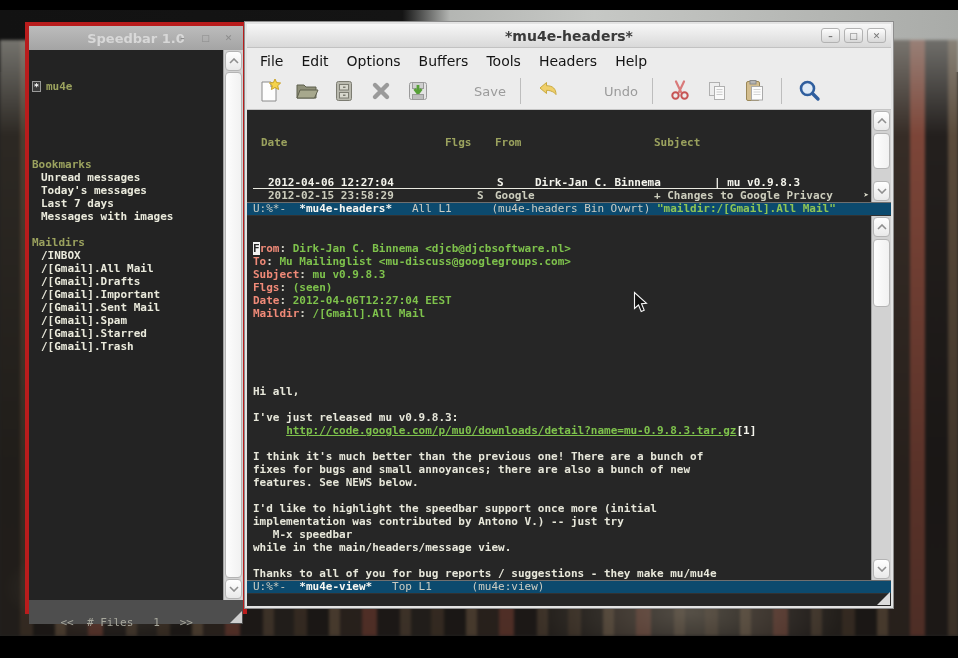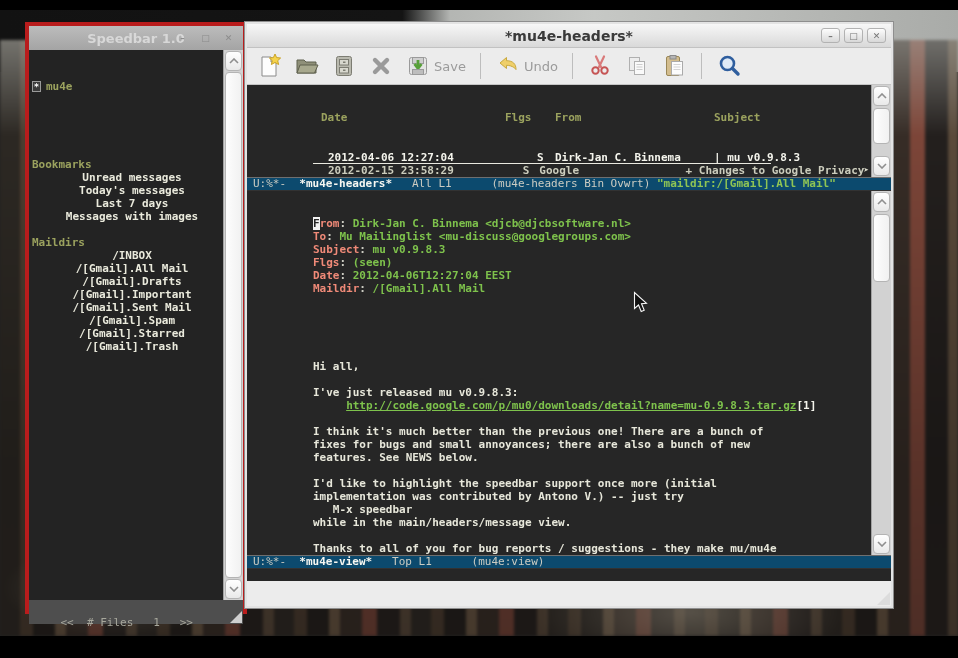--- a/index.html
+++ b/index.html
@@ -50,50 +50,50 @@
   .speedbar .titlebar { height:24px; background:linear-gradient(#bcbcbc,#a4a4a4); }
   .speedbar .win-title { color:#d8d8d8; }
   .sb-main { display:flex; height:550px; }
   .sb-content { flex:1; background:#232323; font-family:"DejaVu Sans Mono", monospace;
                 font-size:11px; font-weight:bold; line-height:13px; color:#e9e9db;
                 padding:4px 0 0 3px; white-space:pre; overflow:hidden; }
   .sb-root-line { display:flex; align-items:center; gap:5px; }
   .sb-expand { display:inline-block; width:9px; height:11px; border:1px solid #9a9a9a;
                background:#3a3a3a; color:#fff; font-size:9px; line-height:10px; text-align:center; }
   .sb-heading { color:#9ba25e; }
-  .sb-item { padding-left:9px; color:#eaeadc; cursor:default;text-align:center; }
+  .sb-item { padding-left:9px; color:#eaeadc; cursor:default; }
   .sb-status { height:24px; background:#4e4e4e; color:#a7a79c;
                font-family:"DejaVu Sans Mono", monospace; font-size:11px; line-height:15px;
                padding-left:5px; position:relative; white-space:pre; }
   .sb-status .grip { border-color:transparent transparent #cfcfcf transparent; border-width:0 0 12px 12px; }
 
   
   .mu4e { left:245px; top:22px; width:648px; height:586px; border:2px solid #e3e3e3;
           box-shadow:0 0 0 1px #8e8e8e; display:flex; flex-direction:column; }
   .mu4e .titlebar { height:24px; background:linear-gradient(#f7f7f7,#d9d9d9); border-bottom:1px solid #c2c2c2; }
   .mu4e .win-title { color:#3a3a3a; font-size:14px; }
 
   .menubar { height:25px; background:#ececec; display:flex; align-items:center; padding-left:4px; }
   .menu-item { font-size:14px; color:#141414; padding:2px 9px; cursor:default; }
 
   .toolbar { height:37px; background:#ececec; border-bottom:1px solid #c5c5c5;
              display:flex; align-items:center; padding-left:10px; gap:11px; }
   .tb { display:flex; align-items:center; gap:3px; }
-  .tb-label { font-size:13px; color:#9b9b9b; }
+  .tb-label { font-size:13px; color:#9b9b9b;margin-left:40px; }
   .tb-sep { width:1px; height:26px; background:#bdbdbd; margin:0 3px; }
 
   
   .pane { display:flex; background:#262626; }
   .pane-text { flex:1; position:relative; font-family:"DejaVu Sans Mono", monospace;
                font-size:11px; font-weight:bold; line-height:13px; color:#cccdbd;
-               white-space:pre; overflow:hidden; padding-left:22px;margin-left:44px; }
+               white-space:pre; overflow:hidden; padding-left:6px; }
   .headers-pane { height:92px; }
   .hdr-cols { height:14px; color:#9ba25e; display:flex; }
   .hdr-row { height:13px; display:flex; position:relative; }
-  .hdr-row.current { color:#f4f4ec; }
+  .hdr-row.current { color:#f4f4ec;gap:20px; }
   .hdr-row.current::after { content:""; position:absolute; left:0; right:100px; bottom:0;
                             border-bottom:1px solid #e9e9e0; }
   .c-date { width:192px; padding-left:8px; }
   .hdr-row .c-date { padding-left:15px; }
   .c-flgs { width:50px; }
   .hdr-row .c-flgs { padding-left:32px; }
   .c-from { width:159px; }
   .c-subj { flex:1; }
   .trunc-arrow { position:absolute; right:2px; top:0; font-size:9px; color:#dcdccb; font-weight:bold; }
 
@@ -166,20 +166,29 @@
 <div class="window mu4e">
   <div class="titlebar">
     <span class="win-title">*mu4e-headers*</span>
     <span class="winbtns">
       <span class="wbtn active-btn">–</span>
       <span class="wbtn active-btn">□</span>
       <span class="wbtn active-btn">✕</span>
     </span>
   </div>
 
+  <div class="menubar" id="menubar">
+      <span class="menu-item">File</span>
+      <span class="menu-item">Edit</span>
+      <span class="menu-item">Options</span>
+      <span class="menu-item">Buffers</span>
+      <span class="menu-item">Tools</span>
+      <span class="menu-item">Headers</span>
+      <span class="menu-item">Help</span>
+    </div>
 
   <div class="toolbar">
     <span class="tb">
       <svg width="26" height="26" viewBox="0 0 26 26">
         <path d="M5 4 h9 l5 5 v14 H5 z" fill="#fdfdfd" stroke="#8a8a8a"></path>
         <path d="M14 4 l5 5 h-5 z" fill="#d9d9d9" stroke="#8a8a8a"></path>
         <polygon points="18,1 19.6,4.6 23.6,5 20.7,7.7 21.6,11.5 18,9.5 14.4,11.5 15.3,7.7 12.4,5 16.4,4.6" fill="#f5d34c" stroke="#c9a227"></polygon>
       </svg>
     </span>
     <span class="tb">

